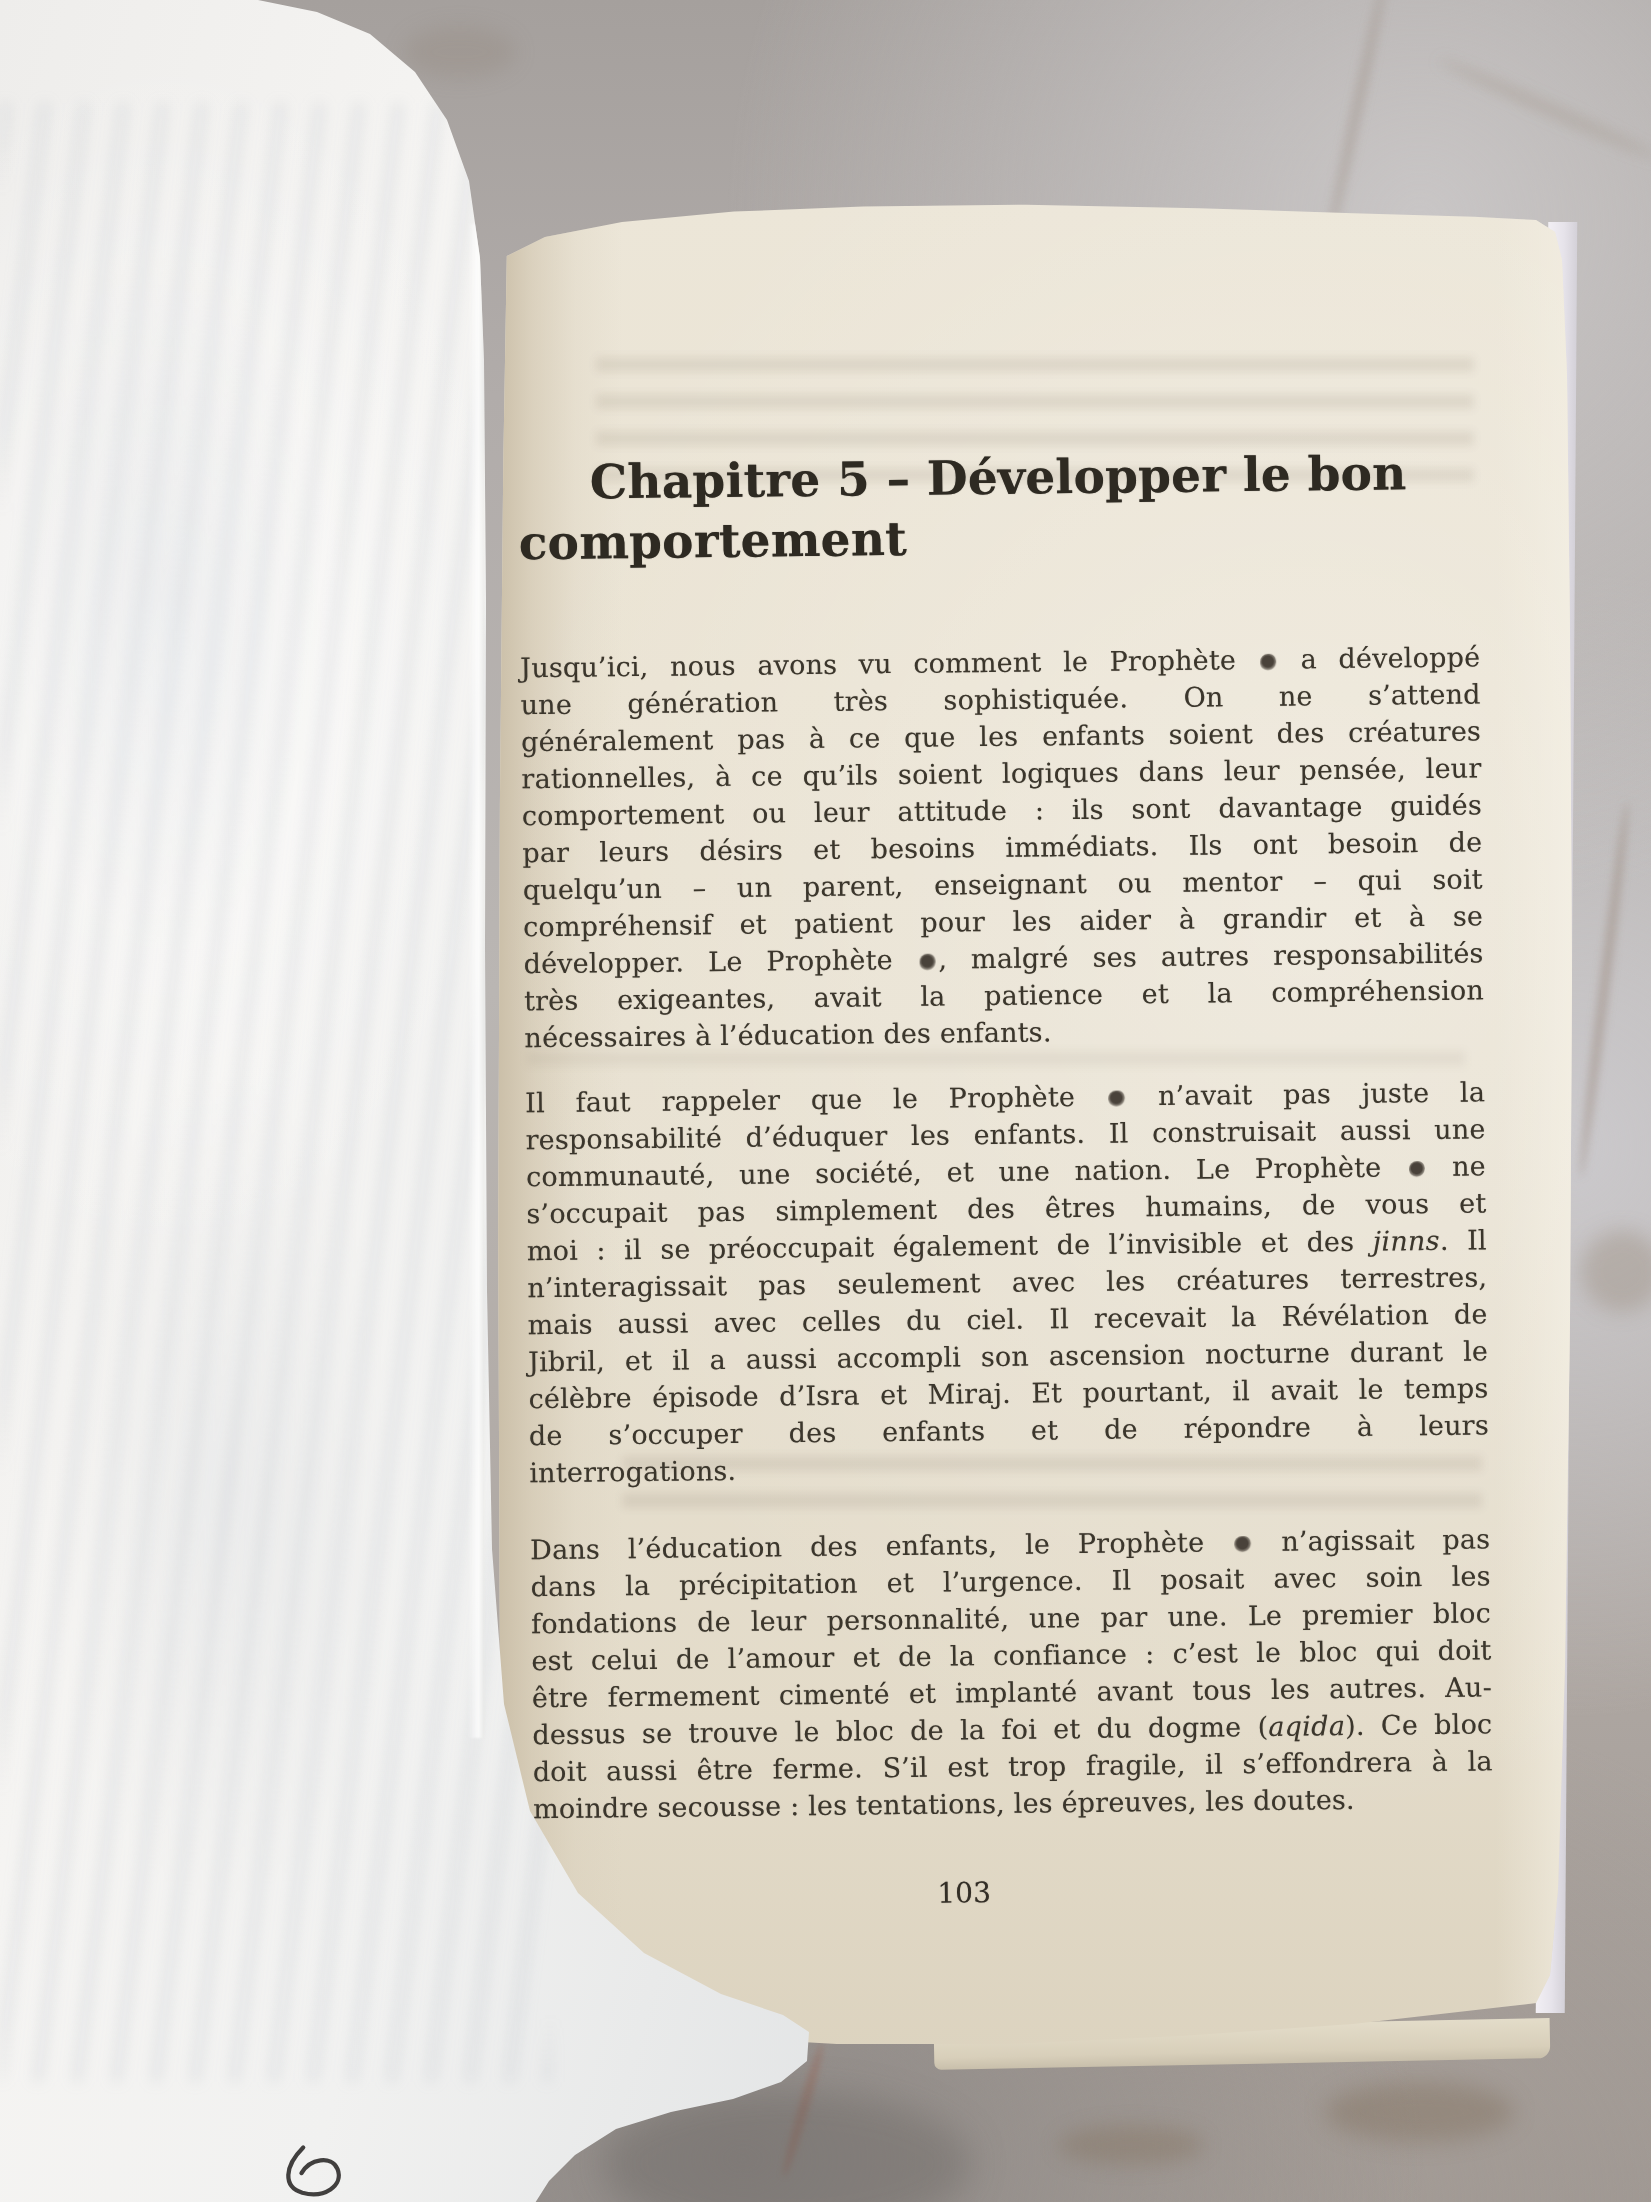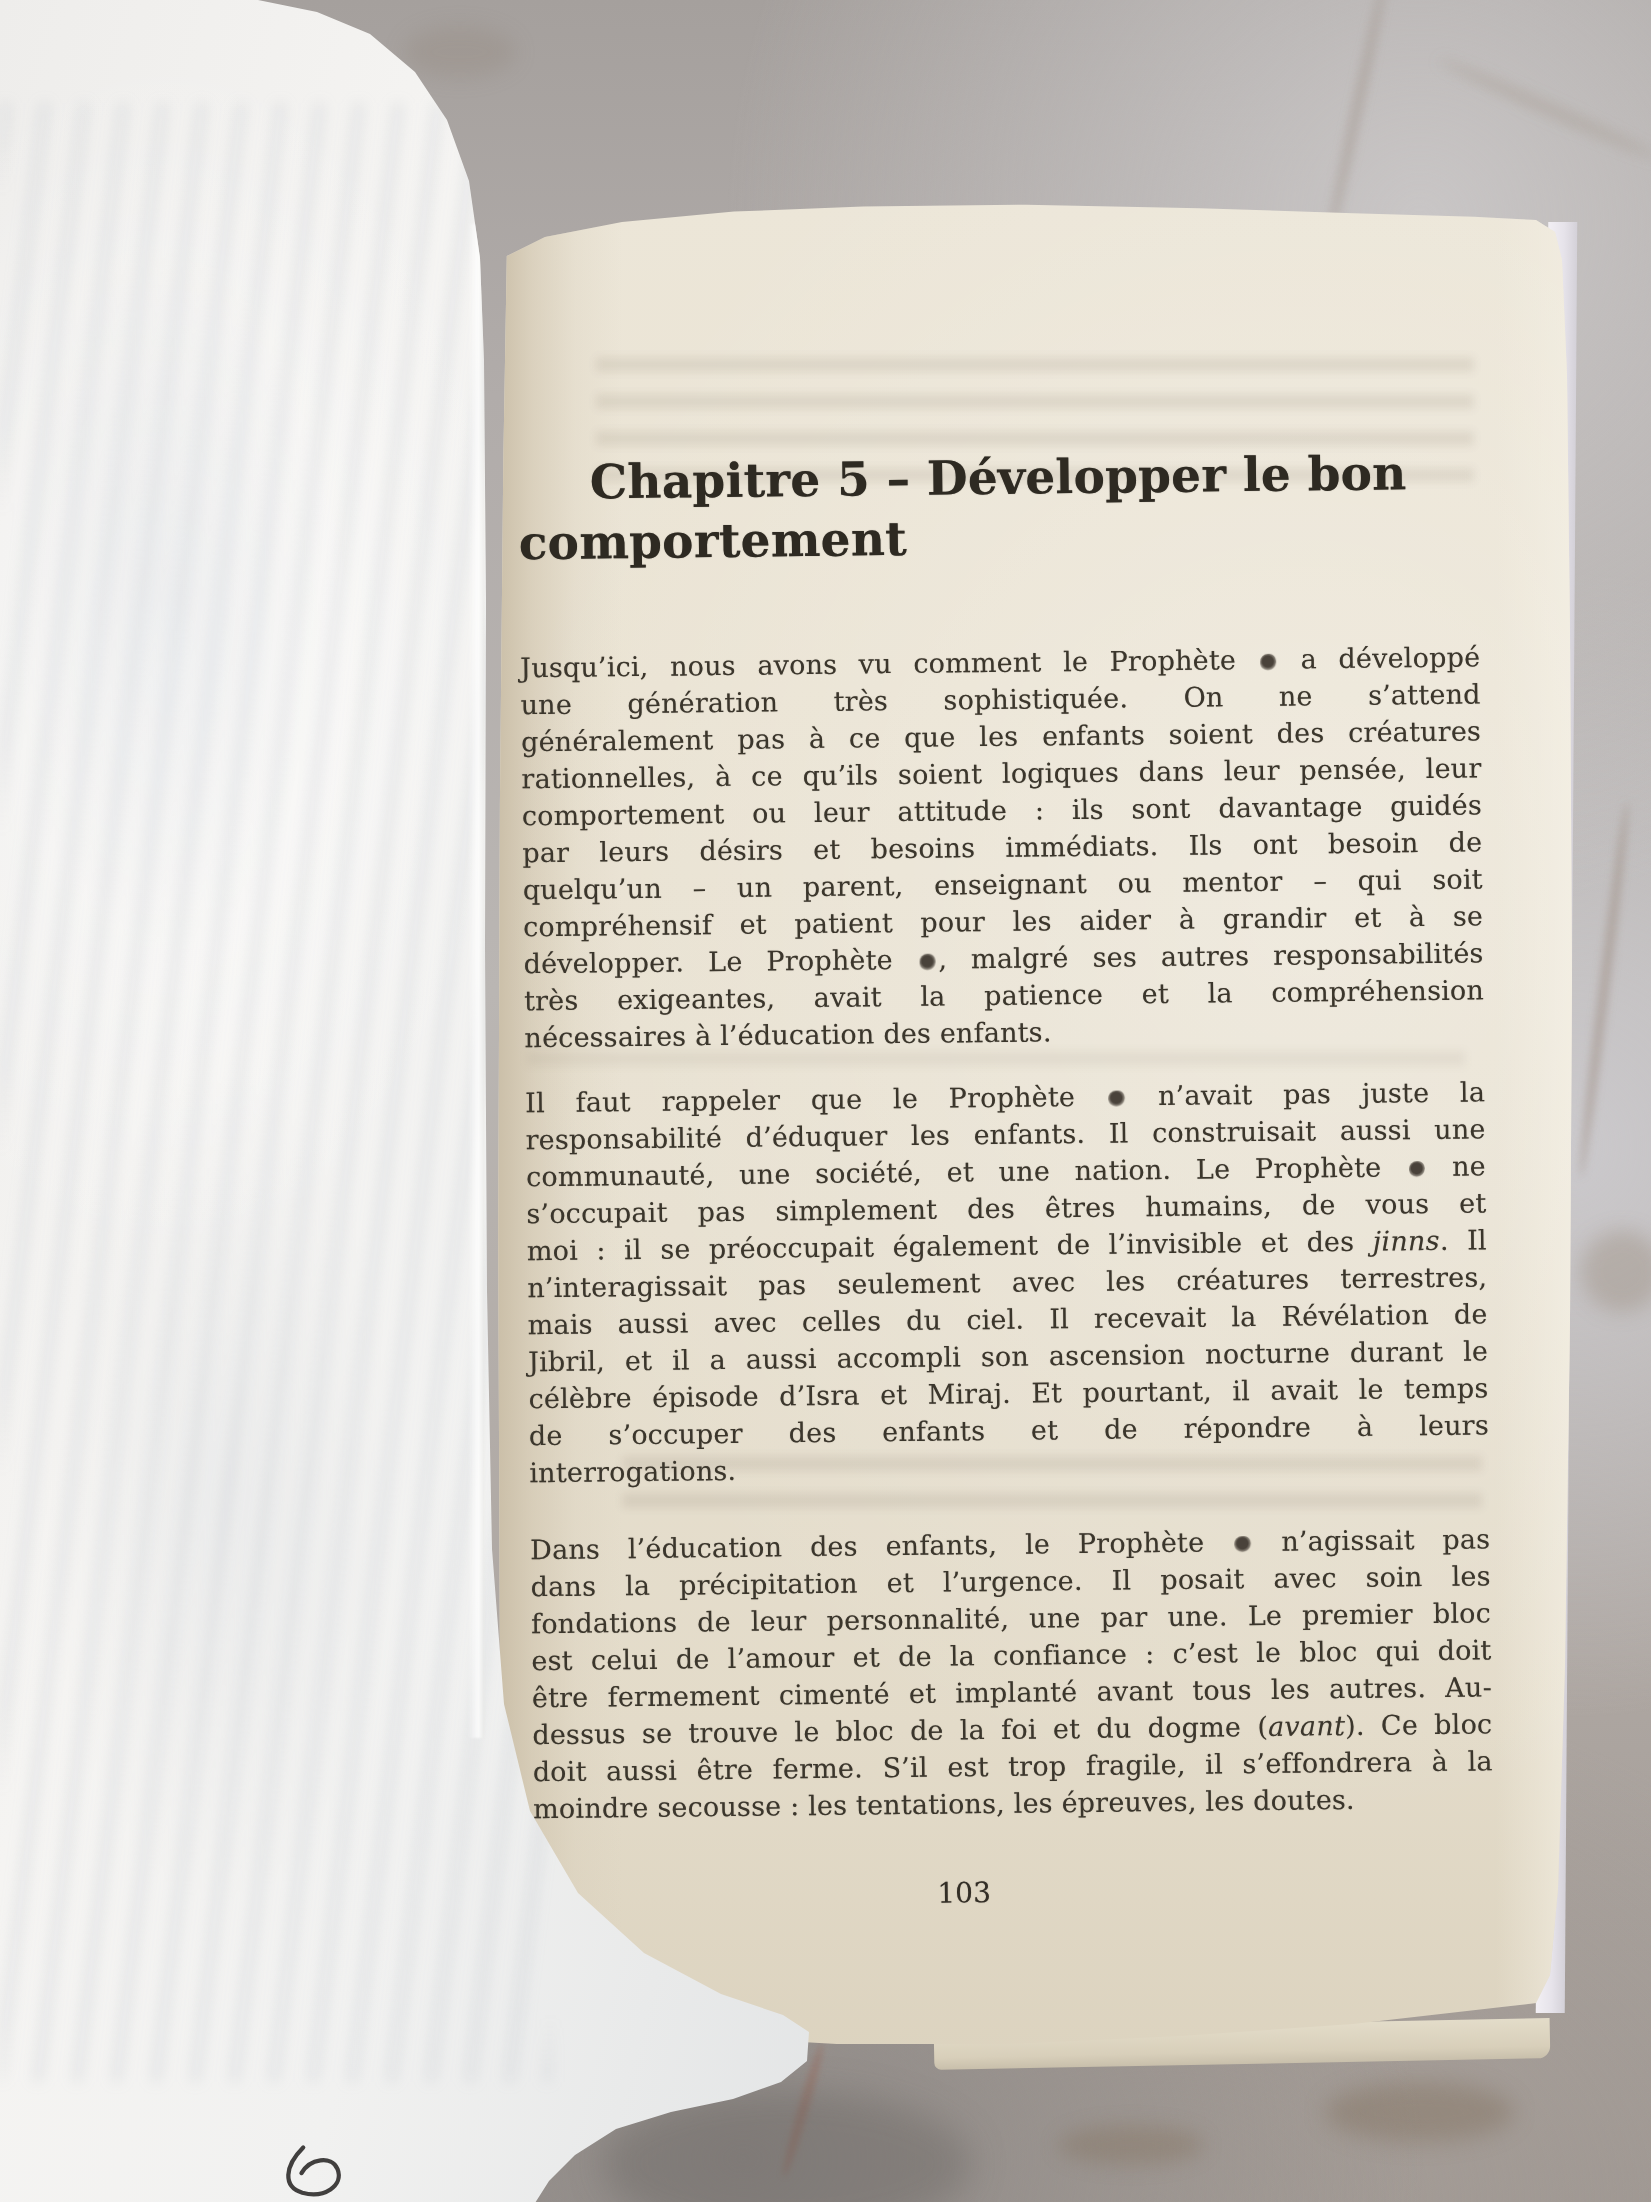--- a/index.html
+++ b/index.html
@@ -127,21 +127,21 @@
           <div class="tline">célèbre épisode d’Isra et Miraj. Et pourtant, il avait le temps</div>
           <div class="tline">de s’occuper des enfants et de répondre à leurs</div>
           <div class="tline last">interrogations.</div>
         </div>
       <div class="para p3">
           <div class="tline">Dans l’éducation des enfants, le Prophète <span class="psym"></span> n’agissait pas</div>
           <div class="tline">dans la précipitation et l’urgence. Il posait avec soin les</div>
           <div class="tline">fondations de leur personnalité, une par une. Le premier bloc</div>
           <div class="tline">est celui de l’amour et de la confiance : c’est le bloc qui doit</div>
           <div class="tline">être fermement cimenté et implanté avant tous les autres. Au-</div>
-          <div class="tline">dessus se trouve le bloc de la foi et du dogme (<i>avant</i>). Ce bloc</div>
+          <div class="tline">dessus se trouve le bloc de la foi et du dogme (<i>aqida</i>). Ce bloc</div>
           <div class="tline">doit aussi être ferme. S’il est trop fragile, il s’effondrera à la</div>
           <div class="tline last">moindre secousse : les tentations, les épreuves, les doutes.</div>
         </div>
     </div>
     <div class="pagenum">103</div>
   </div>
 </div>
 
 <div class="left-page">
   <div class="streaks"></div>

